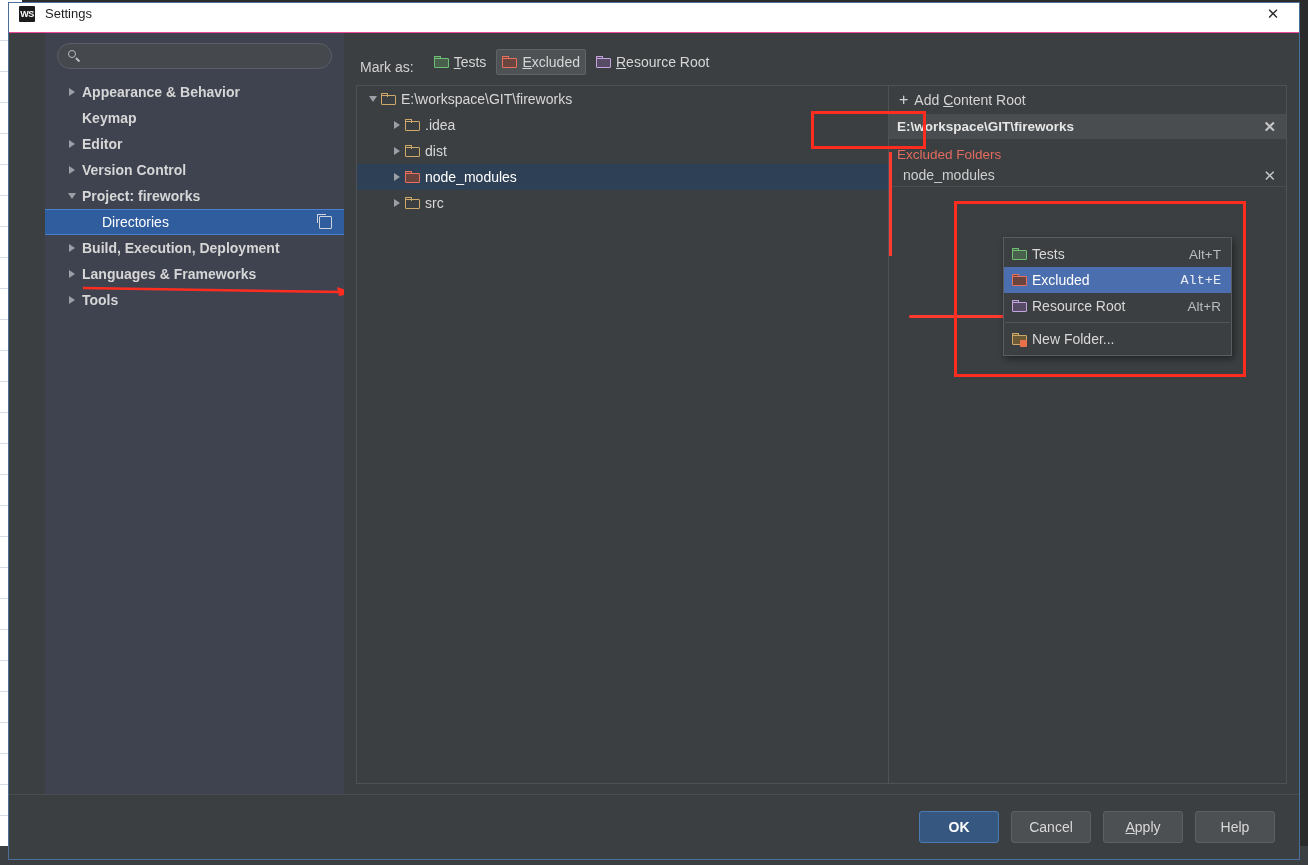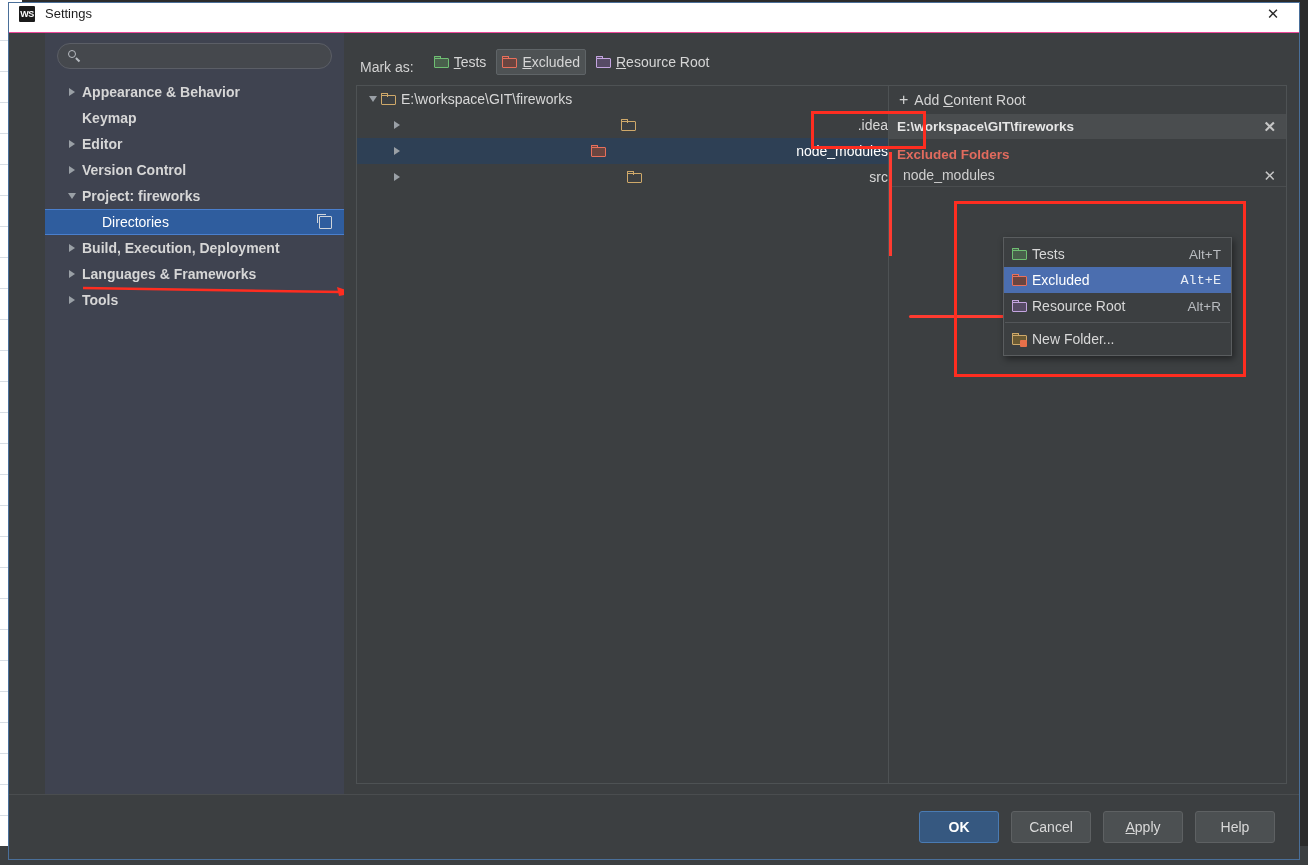--- a/index.html
+++ b/index.html
@@ -297,21 +297,21 @@
     display: flex; align-items: center;
     font-size: 14px; color: #d8d8d8;
     padding-left: 8px;
     box-sizing: border-box;
     cursor: default;
   }
   .ft-row .ft-arrow {
     width: 16px; flex: 0 0 16px;
     display: flex; align-items: center; justify-content: center;
   }
-  .ft-row.depth1 { padding-left: 32px; justify-content: space-between; }
+  .ft-row.depth1 { padding-left: 32px; }
   .ft-row.selected { background: #2e4055; }
   .ft-row.selected .label { color: #ffffff; }
 
   #detail-pane {
     width: 399px; flex: 0 0 399px;
     background: #3c3f41;
     border: 1px solid #4e5254;
     box-sizing: border-box;
     position: relative;
     overflow: hidden;
@@ -334,21 +334,21 @@
     padding: 0 10px 0 8px;
     font-size: 13.5px; font-weight: bold; color: #e6e6e6;
   }
   .x-close {
     margin-left: auto;
     font-size: 15px; color: #c6c6c6;
     line-height: 1; cursor: default;
   }
   #excluded-title {
     padding: 8px 0 2px 8px;
-    font-size: 13.5px; font-weight: bold; color: #e26b5e;
+    font-size: 13.5px; font-weight: normal; color: #e26b5e;
   }
   .excluded-row {
     display: flex; align-items: center;
     padding: 3px 10px 3px 14px;
     font-size: 14px; color: #cfcfcf;
     border-bottom: 1px solid #4a4d4f;
     margin: 0 0 0 0;
   }
   #excluded-underline {
     position: absolute;
@@ -641,20 +641,30 @@
             <span class="ft-arrow">
                 <span class="tri-right"></span>
               </span>
             <span class="folder tan">
                 <span class="tab"></span>
                 <span class="body"></span>
               </span>
             <span class="label">.idea</span>
           </div>
 
+          <div class="ft-row depth1">
+            <span class="ft-arrow">
+                <span class="tri-right"></span>
+              </span>
+            <span class="folder tan">
+                <span class="tab"></span>
+                <span class="body"></span>
+              </span>
+            <span class="label">dist</span>
+          </div>
 
           <div class="ft-row depth1 selected">
             <span class="ft-arrow">
                 <span class="tri-right"></span>
               </span>
             <span class="folder red">
                 <span class="tab"></span>
                 <span class="body"></span>
               </span>
             <span class="label">node_modules</span>

